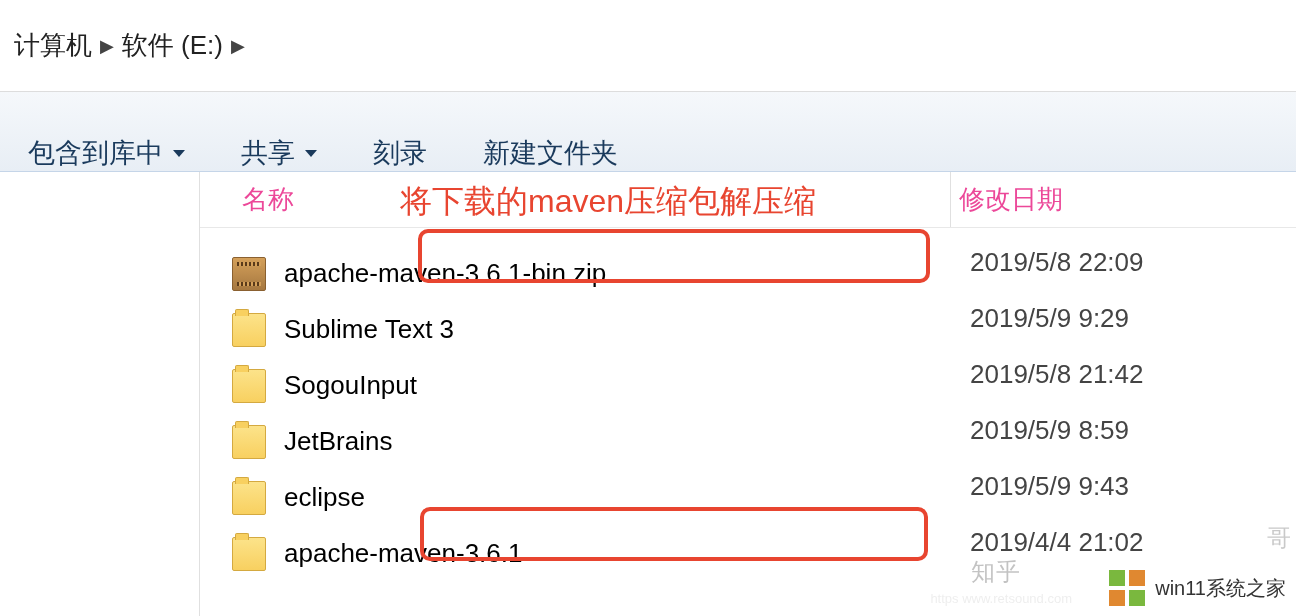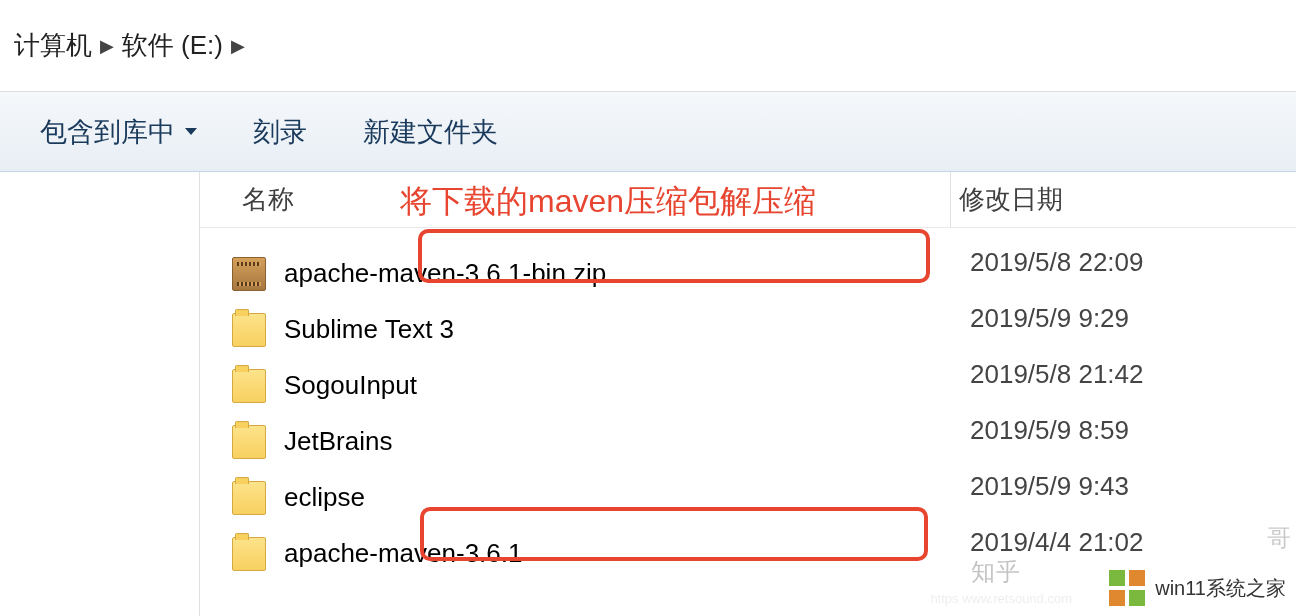--- a/index.html
+++ b/index.html
@@ -31,22 +31,22 @@
     .breadcrumb-sep {
       margin: 0 8px;
       color: #444;
       font-size: 18px;
     }
     .toolbar {
       height: 80px;
       background: linear-gradient(to bottom, #f5f8fb 0%, #e8eef5 100%);
       border-bottom: 1px solid #c5d5e8;
       display: flex;
-      align-items: center;
-      padding-left: 12px;
+      align-items: flex-end;
+      padding-left: 0;
       font-size: 27px;
     }
     .toolbar-item {
       color: #1a3a5c;
       padding: 0 28px;
       cursor: pointer;
       display: flex;
       align-items: center;
     }
     .dropdown-arrow {
@@ -68,21 +68,21 @@
     .main-content {
       flex: 1;
       position: relative;
     }
     .column-headers {
       display: flex;
       height: 56px;
       align-items: center;
       border-bottom: 1px solid #e8e8e8;
       font-size: 26px;
-      color: #404040;
+      color: #ec4899;
     }
     .col-name {
       width: 750px;
       padding-left: 42px;
       position: relative;
     }
     .col-date {
       flex: 1;
       padding-left: 8px;
       border-left: 1px solid #e0e0e0;
@@ -246,20 +246,24 @@
 <div class="breadcrumb-bar">
   <span class="breadcrumb-item">计算机</span>
   <span class="breadcrumb-sep">▶</span>
   <span class="breadcrumb-item">软件 (E:)</span>
   <span class="breadcrumb-sep">▶</span>
 </div>
 
 <div class="toolbar">
   <div class="toolbar-item">
     <span>包含到库中</span>
+    <span class="dropdown-arrow"></span>
+  </div>
+  <div class="toolbar-item">
+    <span>共享</span>
     <span class="dropdown-arrow"></span>
   </div>
   <div class="toolbar-item">
     <span>刻录</span>
   </div>
   <div class="toolbar-item">
     <span>新建文件夹</span>
   </div>
 </div>
 

